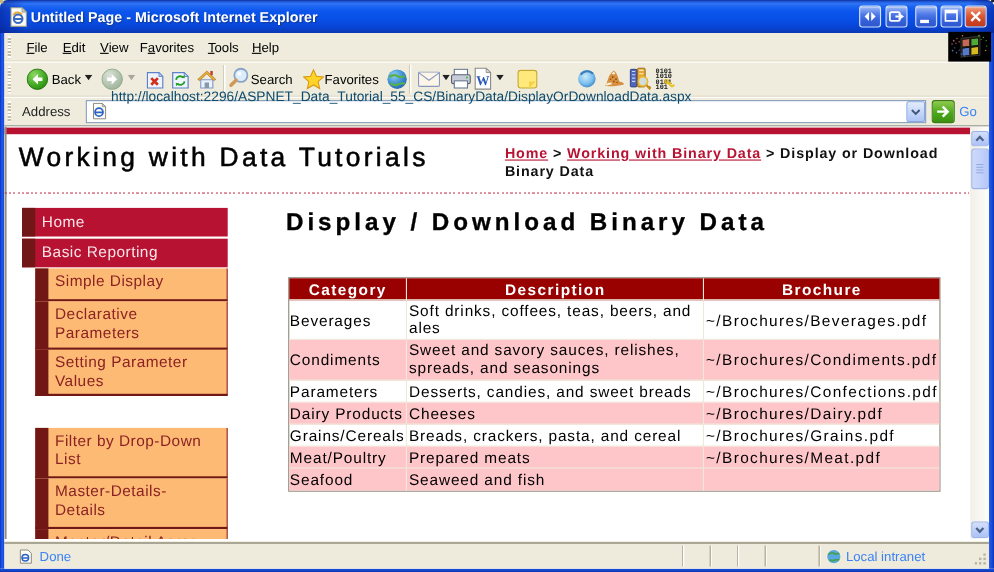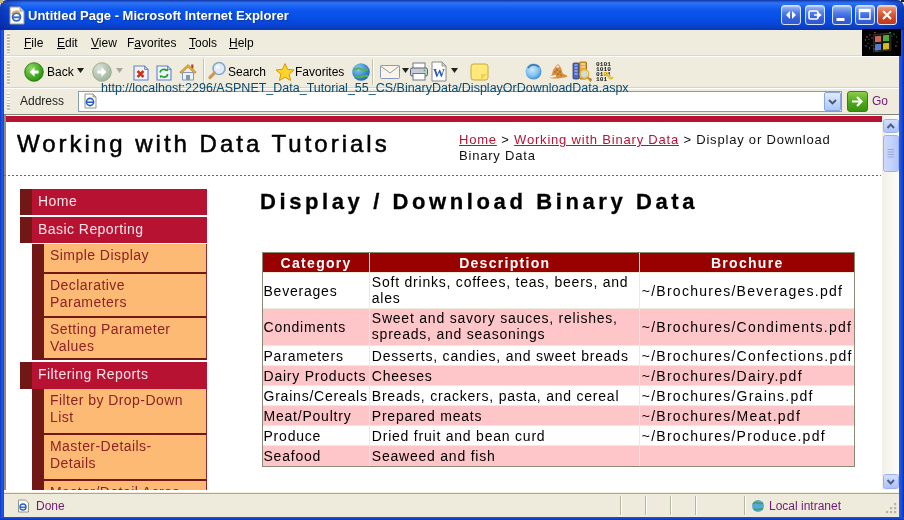--- a/index.html
+++ b/index.html
@@ -18,26 +18,26 @@
 #toolbar{left:4px;top:56px;width:895px;height:32px;background:#efecdd;border-top:1px solid #fff;border-bottom:1px solid #d8d4c0;box-sizing:border-box}
 #addrbar{left:4px;top:88px;width:895px;height:27px;background:#efecdd;border-top:1px solid #fff;border-bottom:1px solid #7e857b;box-sizing:border-box}
 .grip{width:3px;background:repeating-linear-gradient(180deg,#fff 0 1.5px,#c2bda6 1.5px 3px)}
 #lborder{left:0;top:30px;width:4px;height:487px;background:linear-gradient(90deg,#0733c8,#1e55e4 40%,#1e55e4 70%,#0d3fd0)}
 #rborder{left:899px;top:30px;width:5px;height:487px;background:linear-gradient(90deg,#2a60e8,#1648d8 60%,#0a2ead)}
 #bborder{left:0;top:517px;width:904px;height:3px;background:linear-gradient(180deg,#1d53e2,#0a36b2)}
 #client{left:4px;top:115px;width:878px;height:374.5px;background:#fff;overflow:hidden}
 #vscroll{left:882px;top:115px;width:17px;height:374.5px;background:linear-gradient(90deg,#f1efe7,#fdfdfa)}
 #statusbar{left:4px;top:489.5px;width:895px;height:27.5px;
  background:linear-gradient(180deg,#fff 0,#fff 2px,#f2efe0 2px,#f2efe0 3px,#aaa695 3px,#aaa695 4.5px,#eeebdc 4.5px)}
-.sbtxt{font-size:12px;color:#701a75}
+.sbtxt{font-size:12px;color:#3b82f6}
 .sep{top:59px;width:2px;height:26px;background:linear-gradient(90deg,#c6c2ac 1px,#fff 1px)}
 .tbtxt{top:65px;font-size:12px;color:#000}
 #redbar{left:0;top:.5px;width:878px;height:6.5px;background:#b81233}
 #h1{left:13px;top:15px;font-size:24px;letter-spacing:3px;color:#000;line-height:28px;-webkit-text-stroke:.5px #000}
-#crumb{left:455px;top:17px;width:400px;font-size:13px;font-weight:normal;letter-spacing:.8px;line-height:16px;color:#111}
+#crumb{left:455px;top:17px;width:400px;font-size:13px;font-weight:bold;letter-spacing:.8px;line-height:16px;color:#111}
 #crumb a{color:#b81233;text-decoration:underline}
 #dashed{left:0;top:60px;width:877px;height:1px;background:repeating-linear-gradient(90deg,#c43a52 0 2px,rgba(0,0,0,0) 2px 4px)}
 #h2{left:256px;top:74px;font-size:22px;font-weight:bold;letter-spacing:3.6px;color:#000;line-height:26px;-webkit-text-stroke:.3px #000}
 .m1{left:16px;width:187px;box-sizing:border-box;border-left:12px solid #711715;background:#b81233;color:#f8e4e8;
  font-size:14px;letter-spacing:.45px;padding:0 0 2px 6px;display:flex;align-items:center}
 .m2{left:28px;width:175px;box-sizing:border-box;border-left:12px solid #711715;border-bottom:2px solid #711715;border-right:1.5px solid #93282c;background:#fdba74;color:#8c2224;
  font-size:14px;letter-spacing:.45px;padding:3px 2px 0 6px;line-height:17px}
 #grid{left:258px;top:137px;border-collapse:separate;border-spacing:0;table-layout:fixed;font-size:14px;letter-spacing:.78px;color:#000;border:1px solid #8a8978}
 #grid td,#grid th{padding:0 1.5px;overflow:hidden;white-space:nowrap;border-right:1px solid #eeeada;border-bottom:1px solid #eeeada}
 #grid td:last-child,#grid th:last-child{border-right:none}
@@ -145,21 +145,20 @@
   <div class="abs" style="left:0;top:0;width:1.5px;height:374.5px;background:#8f8d83"></div>
   <div class="abs" id="h1">Working with Data Tutorials</div>
   <div class="abs" id="crumb"><a>Home</a> &gt; <a>Working with Binary Data</a> &gt; Display or Download Binary Data</div>
   <div class="abs" id="dashed"></div>
   <div class="abs" id="h2">Display / Download Binary Data</div>
   <div class="abs m1" style="top:74px;height:26px">Home</div>
   <div class="abs m1" style="top:102px;height:26px">Basic Reporting</div>
   <div class="abs m2" style="top:129px;height:29.5px">Simple Display</div>
   <div class="abs m2" style="top:158.5px;height:44px">Declarative<br>Parameters</div>
   <div class="abs m2" style="top:202.5px;height:42.5px">Setting Parameter<br>Values</div>
-  <div class="abs m1" style="top:247px;height:26.5px">Filtering Reports</div>
   <div class="abs m2" style="top:273.5px;height:46px">Filter by Drop-Down<br>List</div>
   <div class="abs m2" style="top:319.5px;height:46px">Master-Details-<br>Details</div>
   <div class="abs m2" style="top:365.5px;height:30px">Master/Detail Acros</div>
   <table class="abs" id="grid">
    <colgroup>
         <col style="width:105.5px">
         <col style="width:270px">
         <col style="width:211.5px">
       </colgroup>
    <tbody>
@@ -190,25 +189,20 @@
         </tr>
    <tr style="height:20px">
           <td>Grains/Cereals</td>
           <td>Breads, crackers, pasta, and cereal</td>
           <td class="br">~/Brochures/Grains.pdf</td>
         </tr>
    <tr style="height:20px" class="pk">
           <td>Meat/Poultry</td>
           <td>Prepared meats</td>
           <td class="br">~/Brochures/Meat.pdf</td>
-        </tr>
-   <tr style="height:20px">
-          <td>Produce</td>
-          <td>Dried fruit and bean curd</td>
-          <td class="br">~/Brochures/Produce.pdf</td>
         </tr>
    <tr style="height:20px" class="pk">
           <td>Seafood</td>
           <td>Seaweed and fish</td>
           <td class="br"></td>
         </tr>
   </tbody>
     </table>
 </div>
 <div class="abs" id="vscroll"></div>

